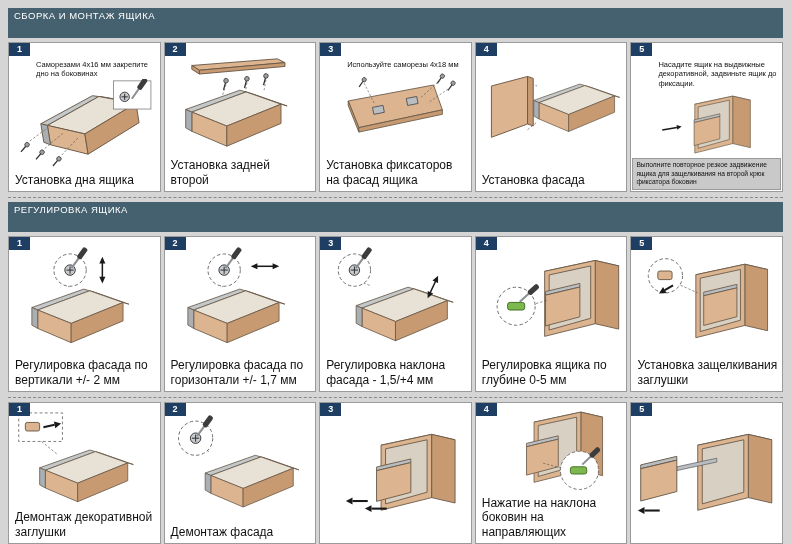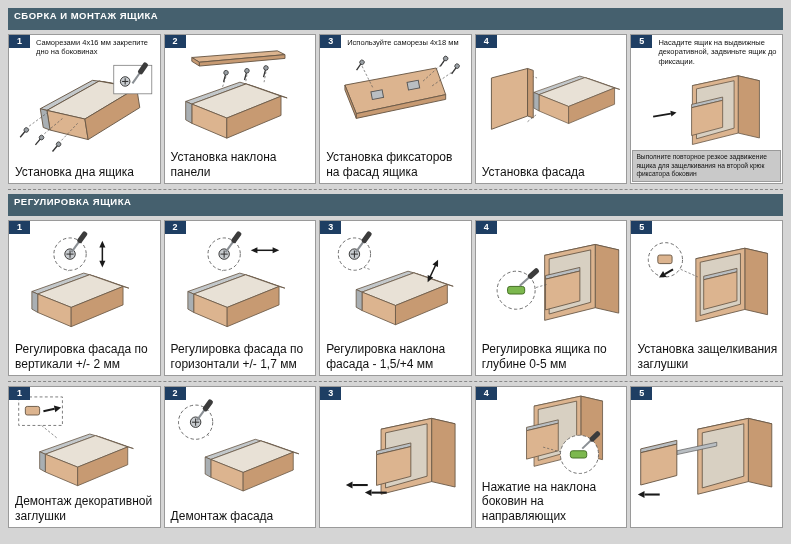--- a/index.html
+++ b/index.html
@@ -1,29 +1,29 @@
 <!DOCTYPE html>
 <html><head>
 <meta charset="utf-8">
 <style>
   *{box-sizing:border-box;margin:0;padding:0}
   html,body{width:791px;height:544px}
   body{background:#d5d5d5;font-family:"Liberation Sans",sans-serif;overflow:hidden}
   .page{width:791px;height:544px;padding:8px 8px 0 8px}
-  .sec-header{height:22px;background:#45606e;color:#fff;font-size:9.5px;font-weight:bold;
+  .sec-header{height:30px;background:#45606e;color:#fff;font-size:9.5px;font-weight:normal;
     line-height:15px;padding-left:6px;letter-spacing:.5px;margin-bottom:4px}
   .row{display:flex;gap:3px}
   .panel{position:relative;flex:1;background:#fff;border:1px solid #9a9a9a;
     display:flex;flex-direction:column;padding:2px 4px 3px;overflow:hidden}
   .row-1 .panel{height:150px}
   .row-2 .panel{height:156px}
   .row-3 .panel{height:142px}
   .badge{position:absolute;top:0;left:0;width:21px;height:13px;background:#1e3e63;color:#fff;
     font-size:9px;font-weight:bold;text-align:center;line-height:13px;z-index:2}
-  .top-text{margin:1px 0 0 23px;font-size:7.5px;line-height:1.25;color:#111}
+  .top-text{margin:15px 0 0 23px;font-size:7.5px;line-height:1.25;color:#111}
   .top-text:empty{display:none}
   .illus{flex:1;min-height:0}
   .illus svg{width:100%;height:100%;display:block}
   .caption{font-size:12px;line-height:1.2;color:#111;padding:0 0 1px 2px}
   .caption:empty{display:none}
   .note{background:#c9c9c9;border:1px solid #9a9a9a;margin:2px -3px -2px -3px;
     font-size:6.7px;line-height:1.3;padding:2px 3px;color:#111}
   .sep{border-top:1px dashed #888;margin:5px 0 4px}
 </style>
 </head>
@@ -101,21 +101,21 @@
             <g transform="translate(24,38) rotate(0) scale(0.92)" stroke="#6a5a48" stroke-width="1" stroke-linejoin="round">
 <polygon points="-7,22 55,0 62,2 0,25" fill="#c3c8cb"></polygon>
 <polygon points="62,2 69,4 109,18 102,16" fill="#c3c8cb"></polygon>
 <polygon points="0,25 62,2 102,16 40,41" fill="#e8e1d6"></polygon>
 <polygon points="0,25 40,41 40,64 0,47" fill="#dcb48f"></polygon>
 <polygon points="40,41 102,16 102,38 40,64" fill="#c79a72"></polygon>
 <polygon points="-7,22 0,25 0,47 -7,43" fill="#a9afb3"></polygon>
             </g>
           </svg>
         </div>
-      <div class="caption">Установка наклона панели</div>
+      <div class="caption">Установка задней второй</div>
     </div>
     <div class="panel">
       <div class="badge">3</div>
       <div class="top-text">Используйте саморезы 4х18 мм</div>
       <div class="illus">
           <svg viewBox="0 0 150 100" preserveAspectRatio="xMidYMid meet">
             <polygon points="22,36 118,18 128,46 34,66" fill="#dcb48f" stroke="#6a5a48" stroke-width="1"></polygon>
             <polygon points="22,36 34,66 34,71 22,41" fill="#c79a72" stroke="#6a5a48"></polygon>
             <polygon points="34,66 128,46 128,51 34,71" fill="#c79a72" stroke="#6a5a48"></polygon>
             <g transform="rotate(-11 56 46)">

